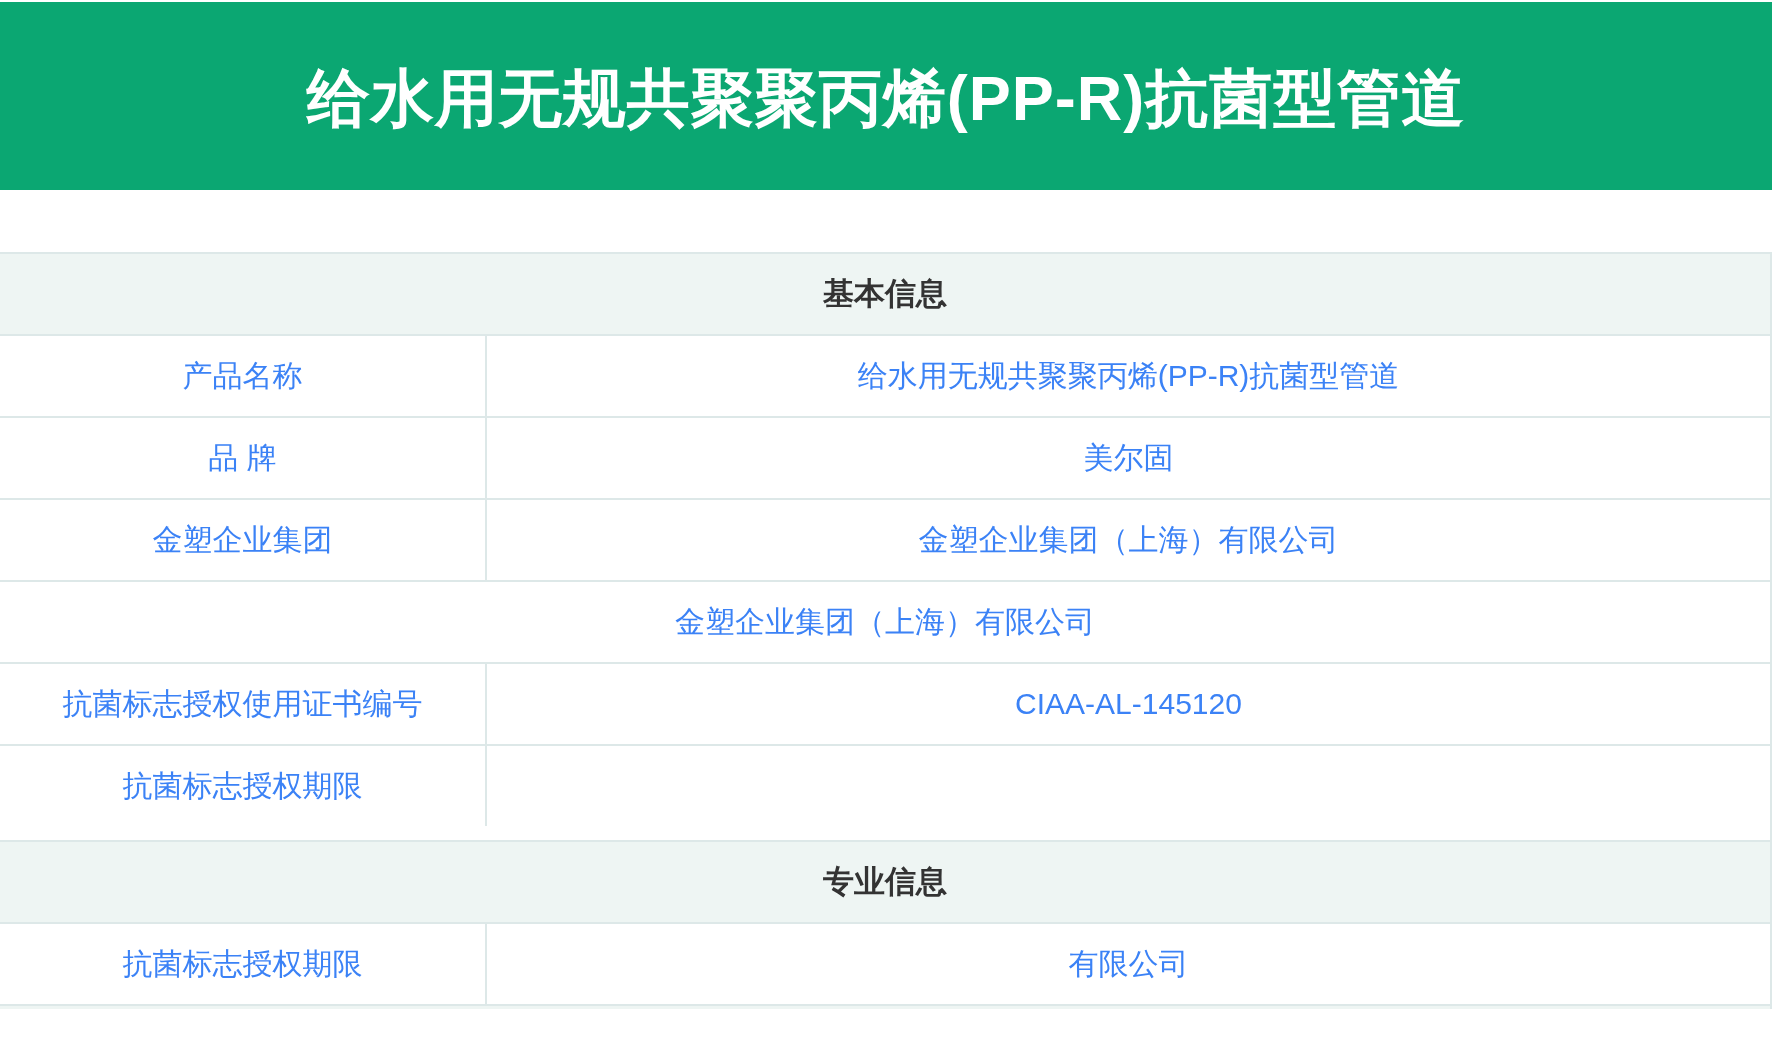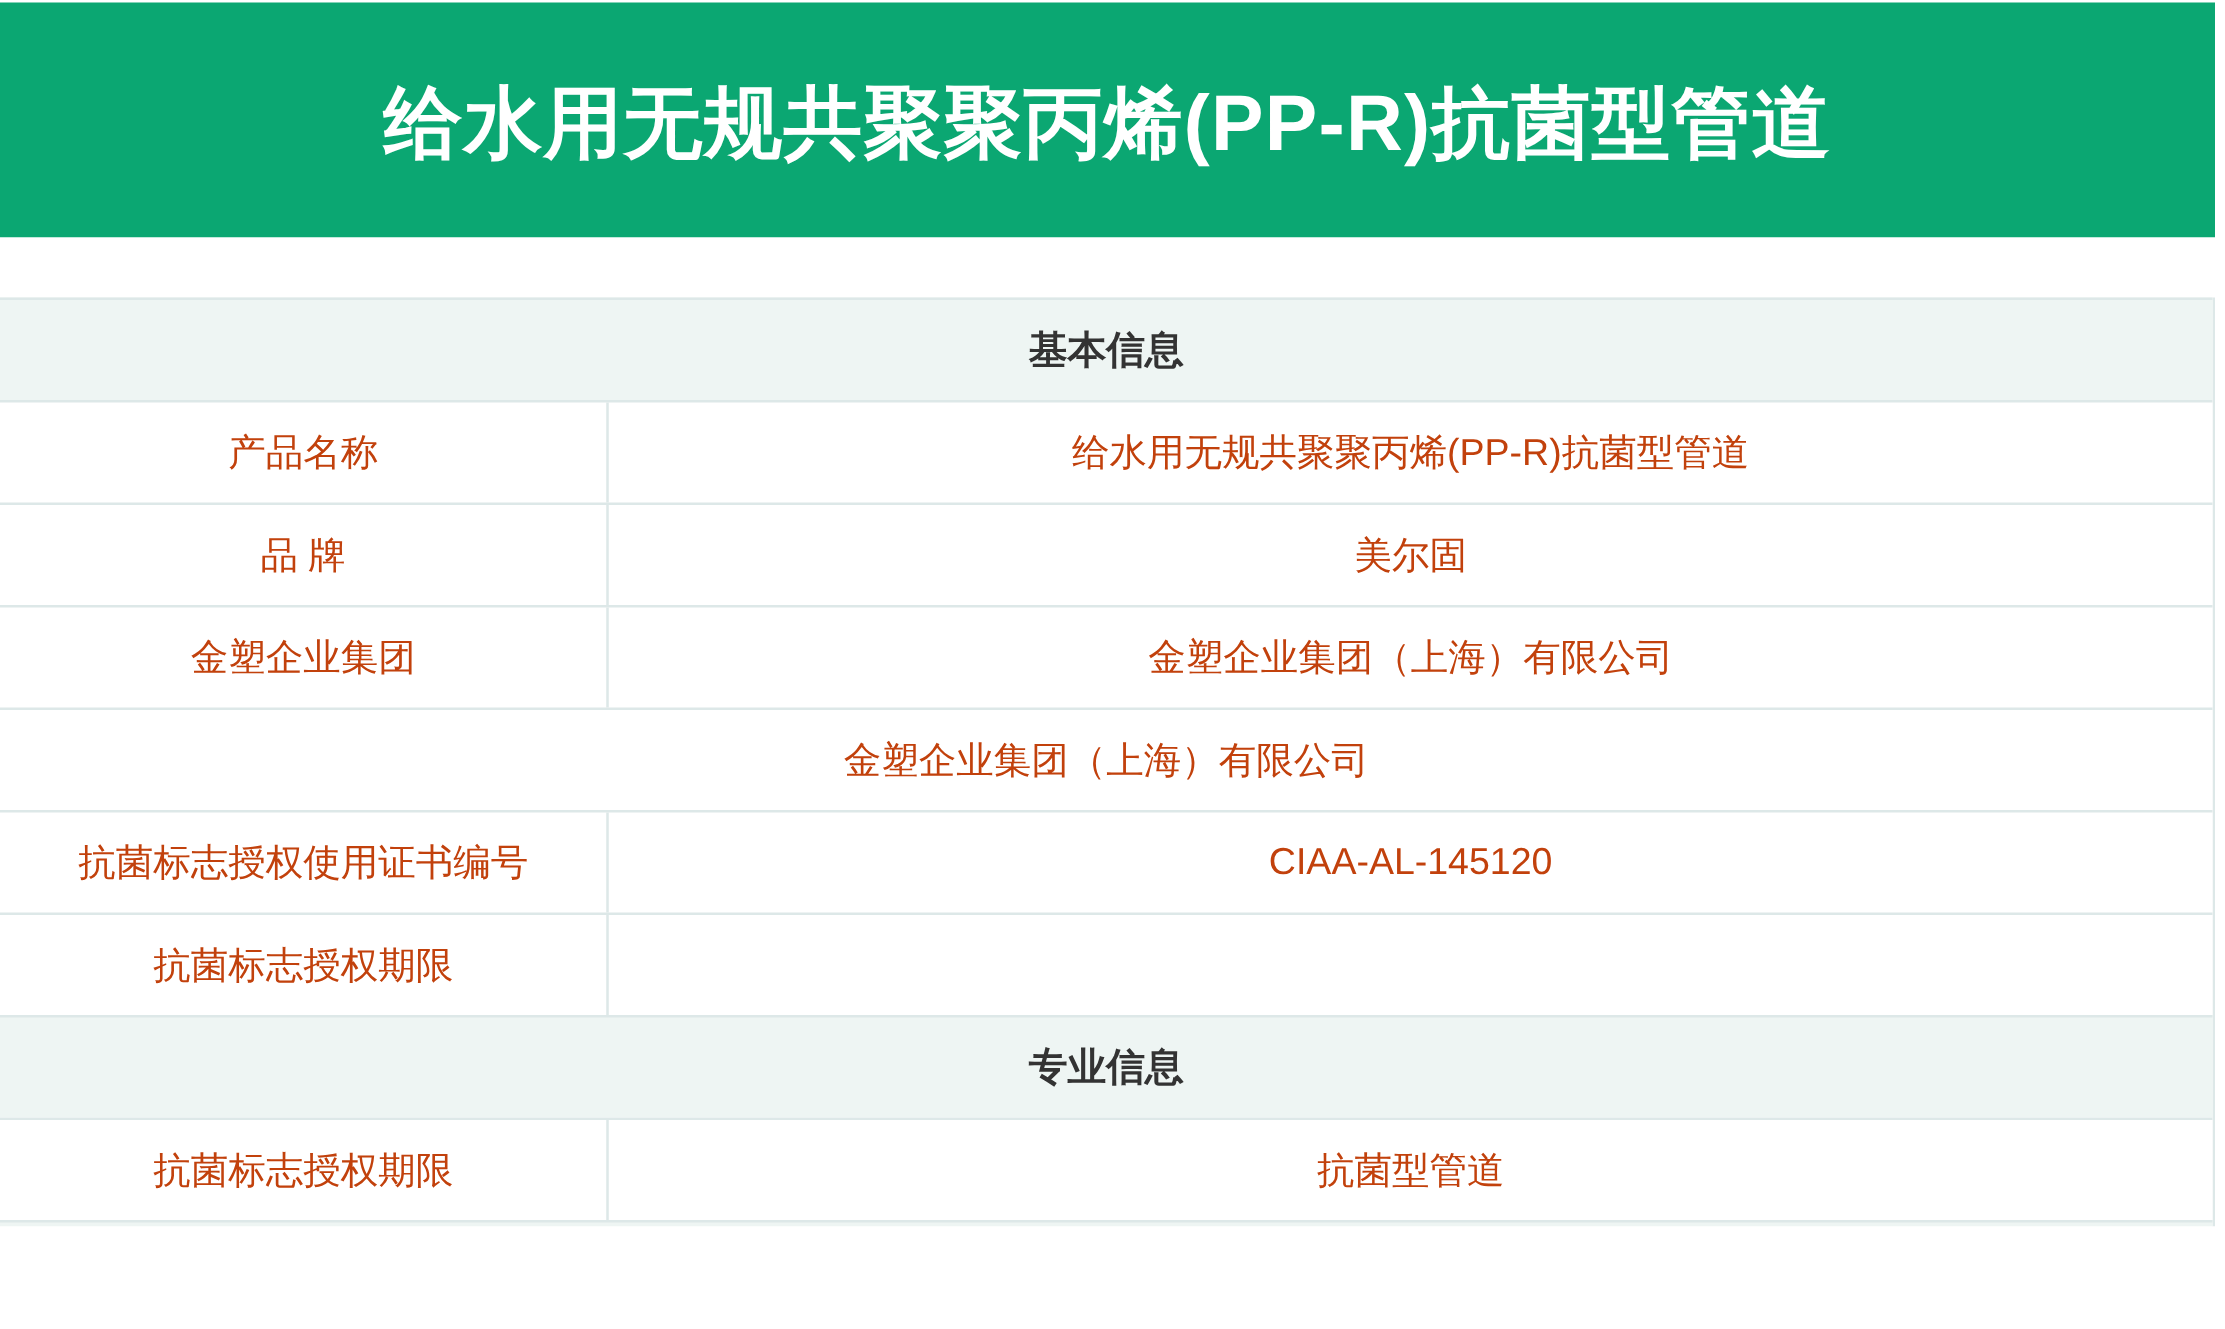--- a/index.html
+++ b/index.html
@@ -41,38 +41,39 @@
     width: 1770px;
     border-right: 2px solid #dde8e8;
   }
   .section-header {
     height: 80px;
     border-top: 2px solid #dde8e8;
     background: #eef5f3;
     display: flex;
     align-items: center;
     justify-content: center;
+    margin-top: 14px;
   }
   .section-header-label {
     font-size: 31px;
     font-weight: bold;
     color: #333333;
   }
   .row {
     display: flex;
     height: 80px;
     border-top: 2px solid #dde8e8;
     background: #ffffff;
   }
   .cell {
     display: flex;
     align-items: center;
     justify-content: center;
     font-size: 30px;
-    color: #c2410c;
+    color: #3b82f6;
     white-space: nowrap;
     text-align: right;
   }
   .cell.label {
     width: 485px;
     flex: none;
     border-right: 2px solid #dde8e8;
   }
   .cell.value {
     flex: 1;
@@ -126,18 +127,18 @@
     <div class="cell label">抗菌标志授权期限</div>
   </div>
 
   <div class="section-header">
     <span class="section-header-label">专业信息</span>
   </div>
 
 
   <div class="row">
     <div class="cell label">抗菌标志授权期限</div>
-    <div class="cell value">抗菌型管道</div>
+    <div class="cell value">有限公司</div>
   </div>
 
   <div class="partial-band"></div>
 
 </div>
 
 </body></html>

